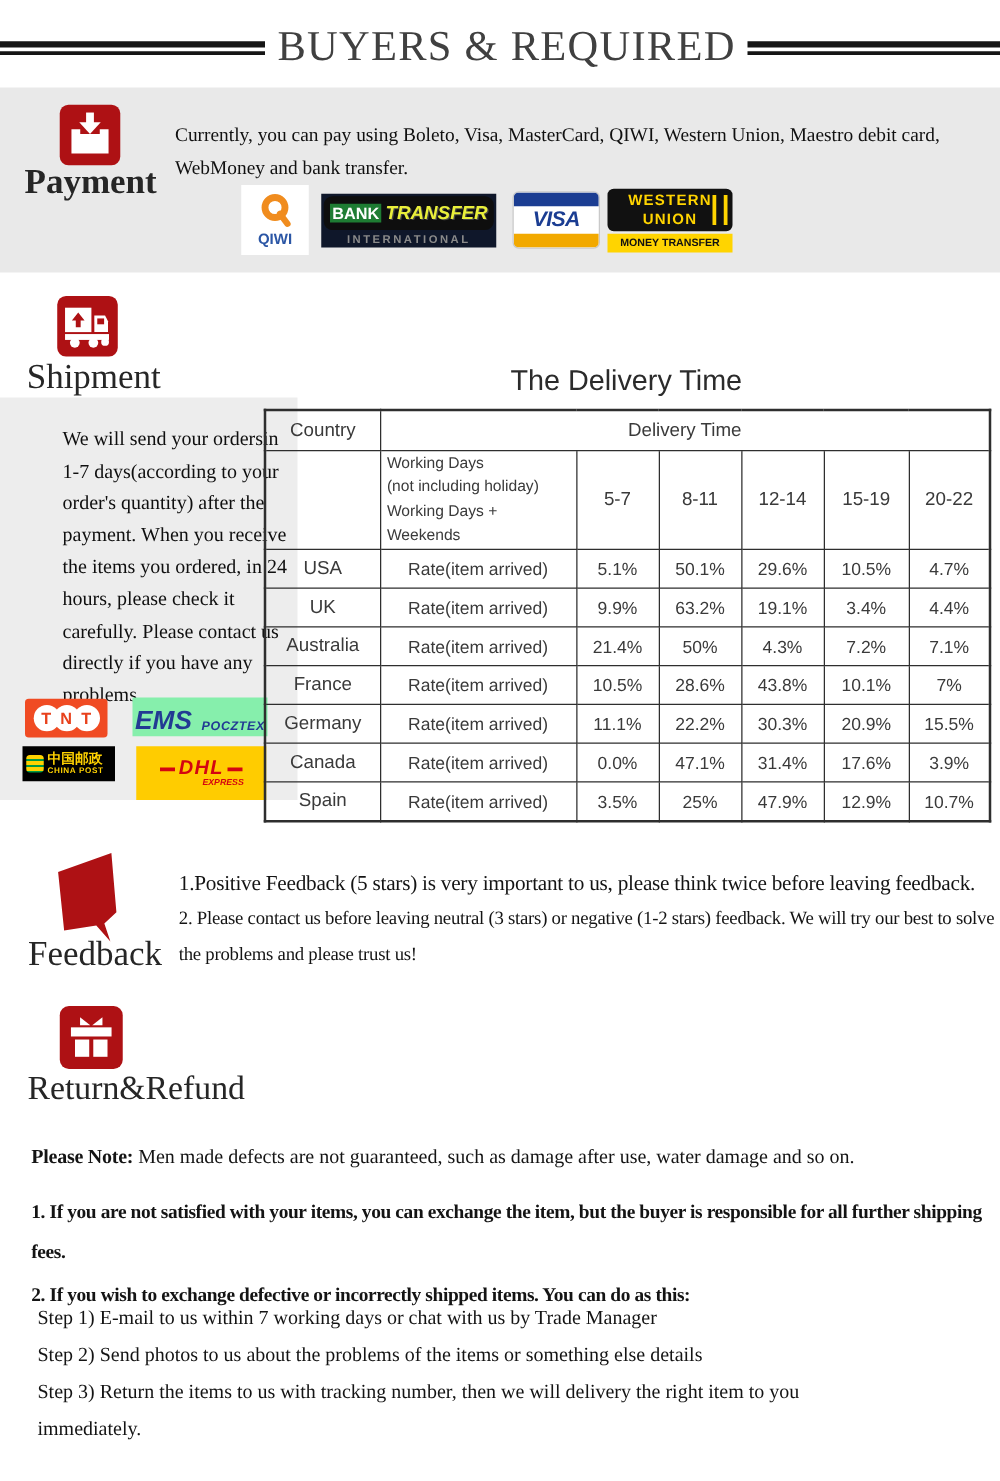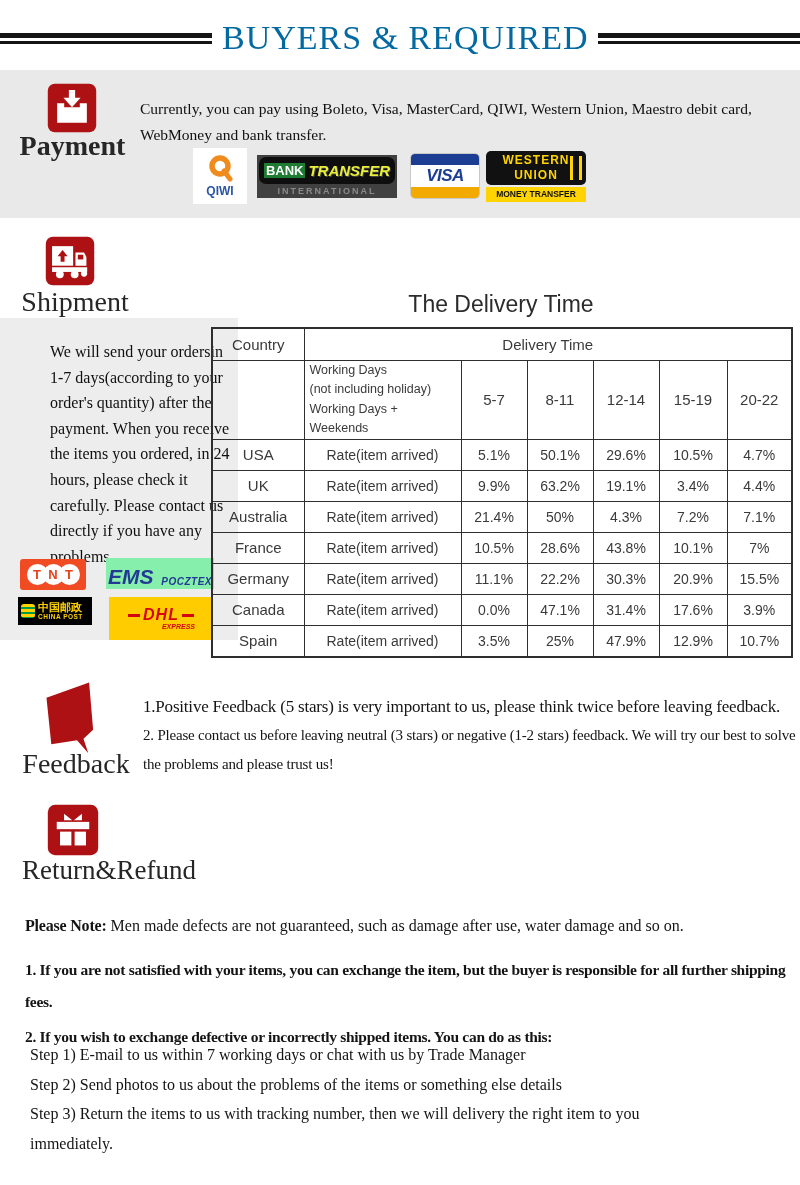--- a/index.html
+++ b/index.html
@@ -4,34 +4,34 @@
 <style>
   html,body{margin:0;padding:0;background:#fff;}
   .page{position:relative;width:800px;height:1185px;background:#ffffff;overflow:hidden;
         font-family:"Liberation Serif", serif;color:#141414;}
 
   
   .hdr{position:absolute;top:12px;left:0;width:800px;height:52px;display:flex;align-items:center;}
   .hline{height:3px;border-top:5px solid #151515;border-bottom:3px solid #151515;}
   .hline.left{width:212px;}
   .hline.right{flex:1;}
-  .hdr h1{margin:0 10px;font-size:34px;font-weight:normal;letter-spacing:1px;color:#0369a1;white-space:nowrap;text-align:right;}
+  .hdr h1{margin:0 10px;font-size:34px;font-weight:normal;letter-spacing:1px;color:#404040;white-space:nowrap;text-align:right;}
 
   
   .sec-pay{position:absolute;top:70px;left:0;width:800px;height:148px;background:#e9e9e9;}
   .pay-icon{position:absolute;left:47px;top:13px;width:50px;height:50px;}
   .side-label{position:absolute;font-size:28px;color:#262626;white-space:nowrap;}
   .pay-label{left:0;top:60px;width:145px;text-align:center;font-weight:bold;}
   .pay-desc{position:absolute;left:140px;top:10px;width:645px;font-size:15.5px;line-height:1.7;color:#101010;}
   .pay-logos{position:absolute;left:193px;top:76px;height:60px;display:flex;align-items:center;}
 
   .qiwi{width:54px;height:56px;background:#fff;display:flex;flex-direction:column;align-items:center;justify-content:center;}
   .qiwi-txt{font-family:"Liberation Sans",sans-serif;font-weight:bold;font-size:12px;color:#2b56a5;margin-top:1px;}
 
-  .bank{width:136px;margin-left:10px;background:#404040;padding:2px 2px;}
+  .bank{width:136px;margin-left:10px;background:#0f172a;padding:2px 2px;}
   .bank-top{height:27px;background:#0e0e0e;border-radius:7px;display:flex;align-items:center;justify-content:center;gap:3px;}
   .bank-w1{background:#1e7c33;color:#fff;font-family:"Liberation Sans",sans-serif;font-weight:bold;font-size:13px;padding:0 2px;}
   .bank-w2{color:#e9ef3a;font-family:"Liberation Sans",sans-serif;font-weight:bold;font-style:italic;font-size:15px;text-shadow:1px 1px 0 #444;}
   .bank-sub{text-align:center;font-family:"Liberation Sans",sans-serif;font-weight:bold;font-size:9px;color:#8a8a8a;letter-spacing:2px;margin-top:2px;}
 
   .visa{width:70px;height:46px;margin-left:13px;background:#fff;border:1px solid #c9c9c9;border-radius:5px;display:flex;flex-direction:column;overflow:hidden;box-sizing:border-box;}
   .visa-top{height:11px;background:#1b3d92;}
   .visa-mid{flex:1;display:flex;align-items:center;justify-content:center;font-family:"Liberation Sans",sans-serif;font-weight:900;font-style:italic;font-size:17px;color:#1b3d92;letter-spacing:-0.5px;}
   .visa-bot{height:11px;background:#f2a900;}
 

